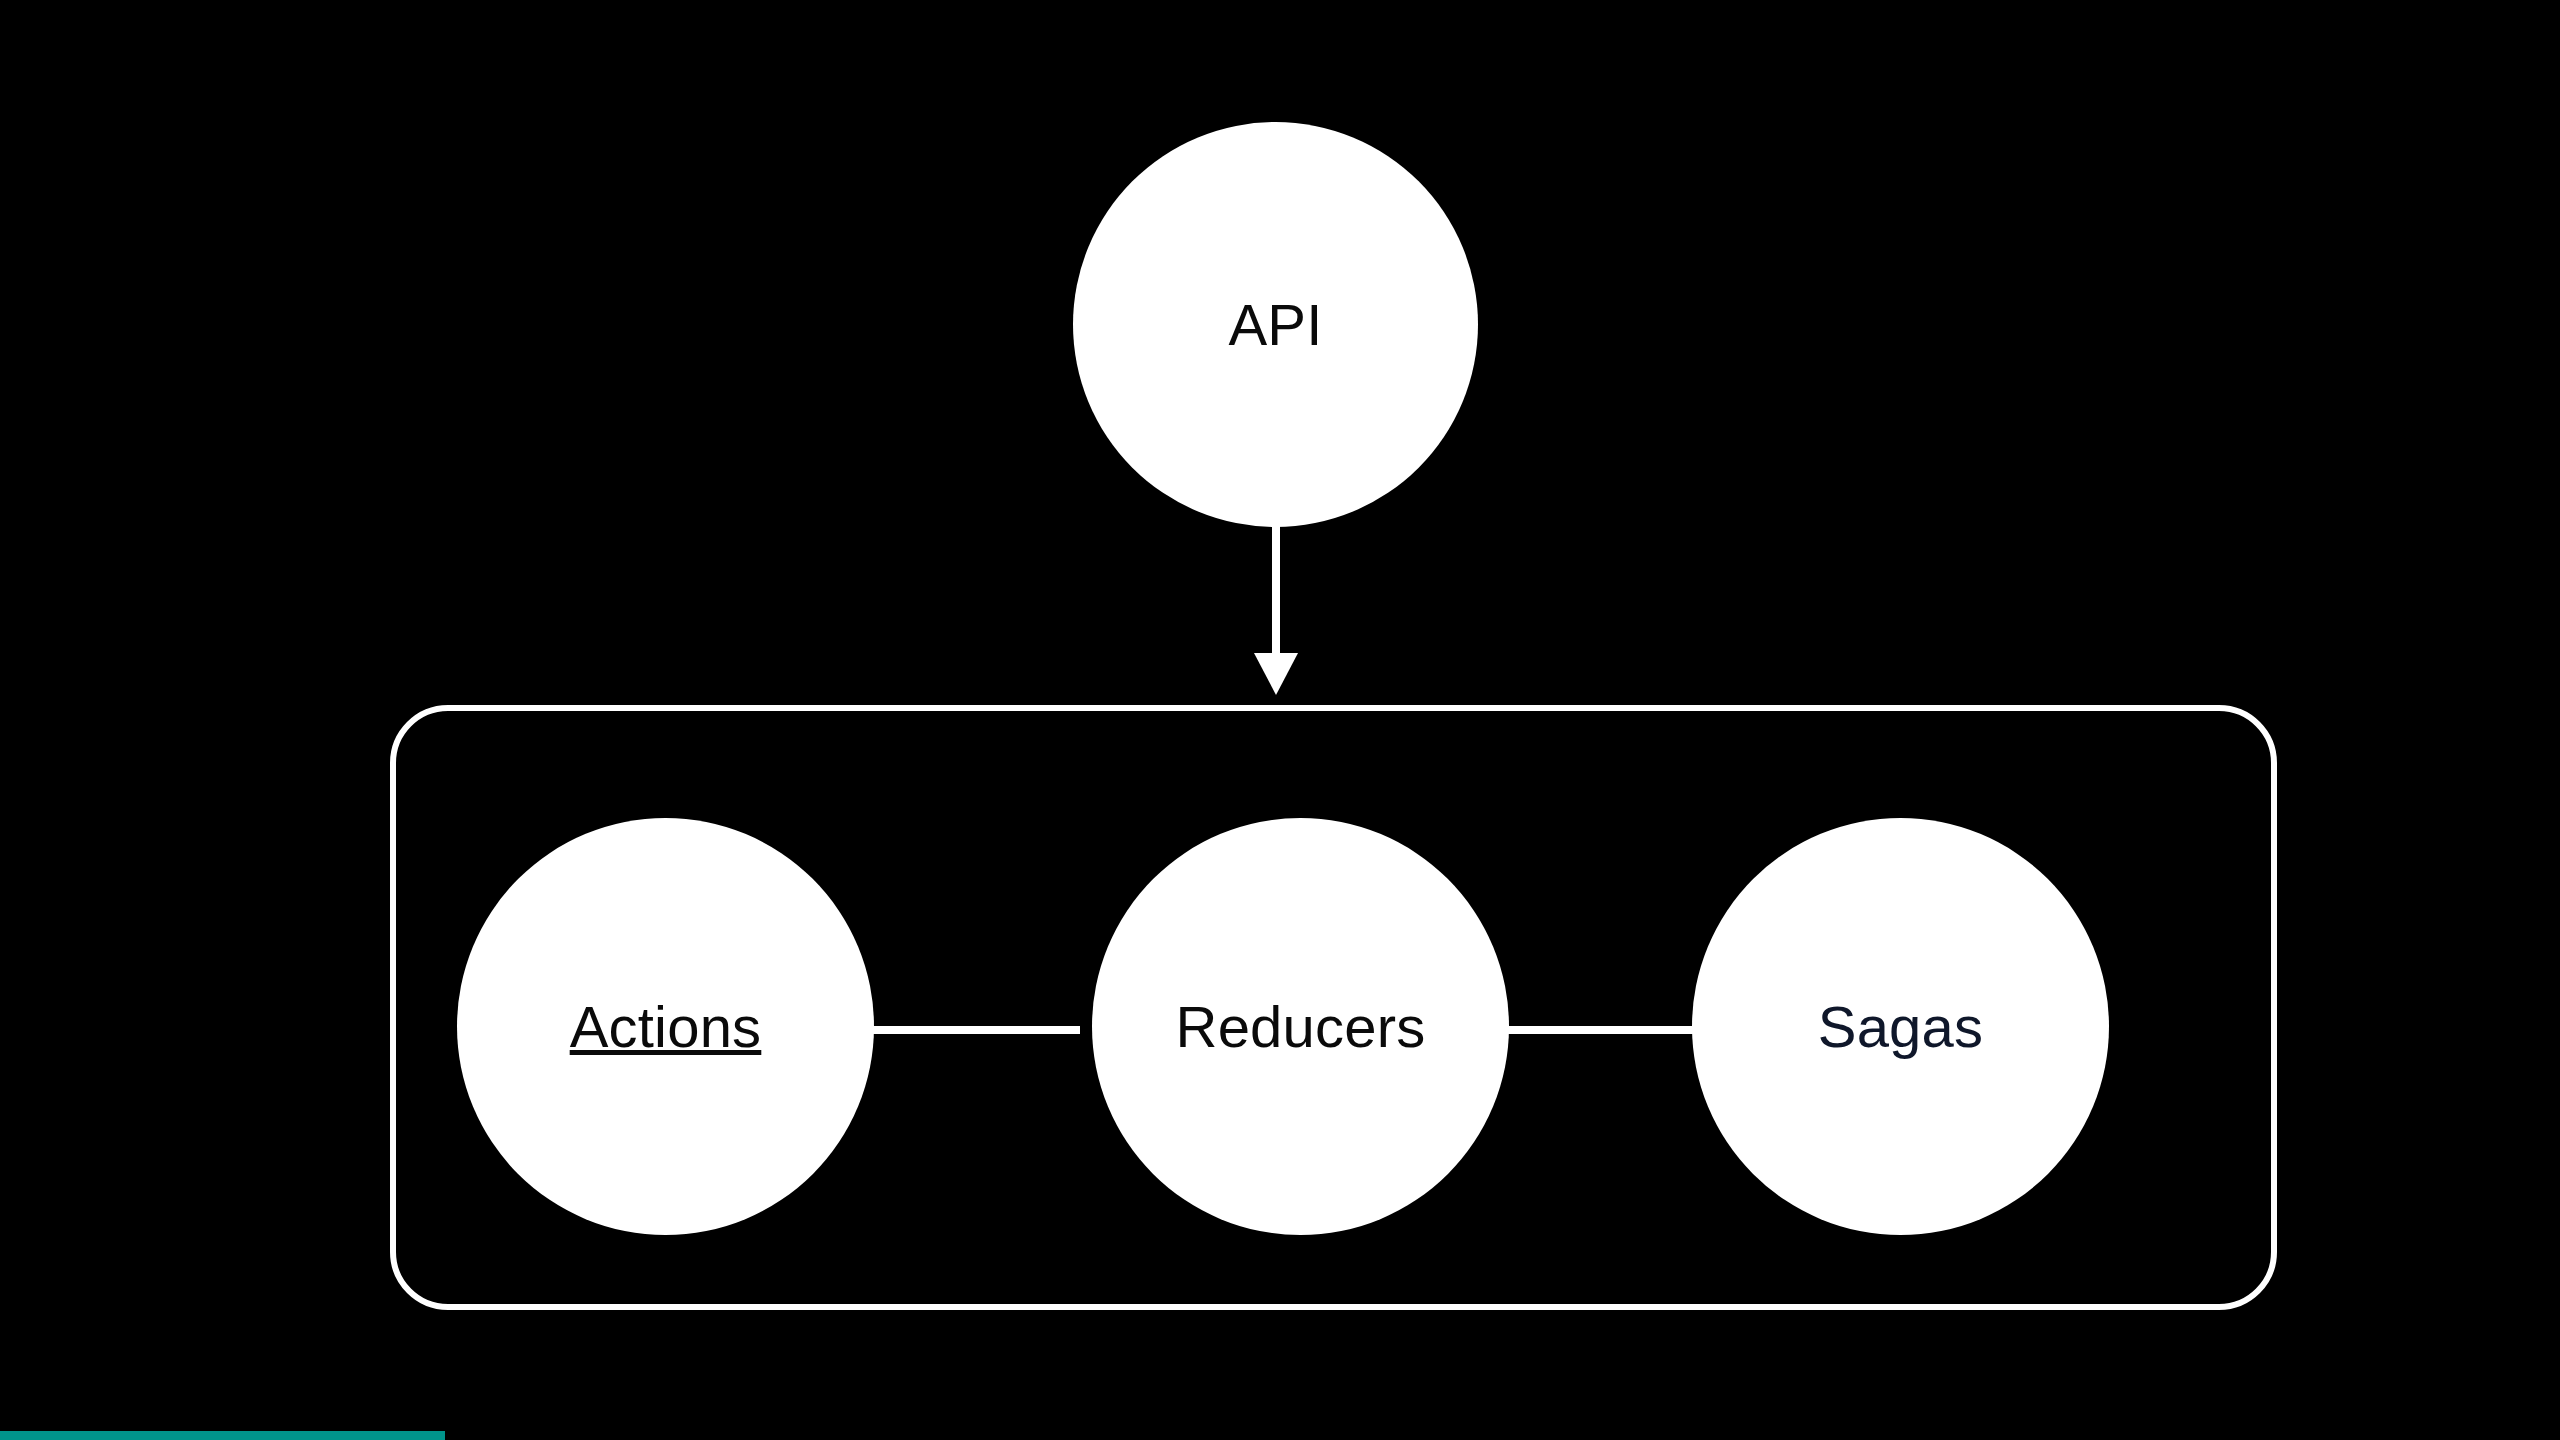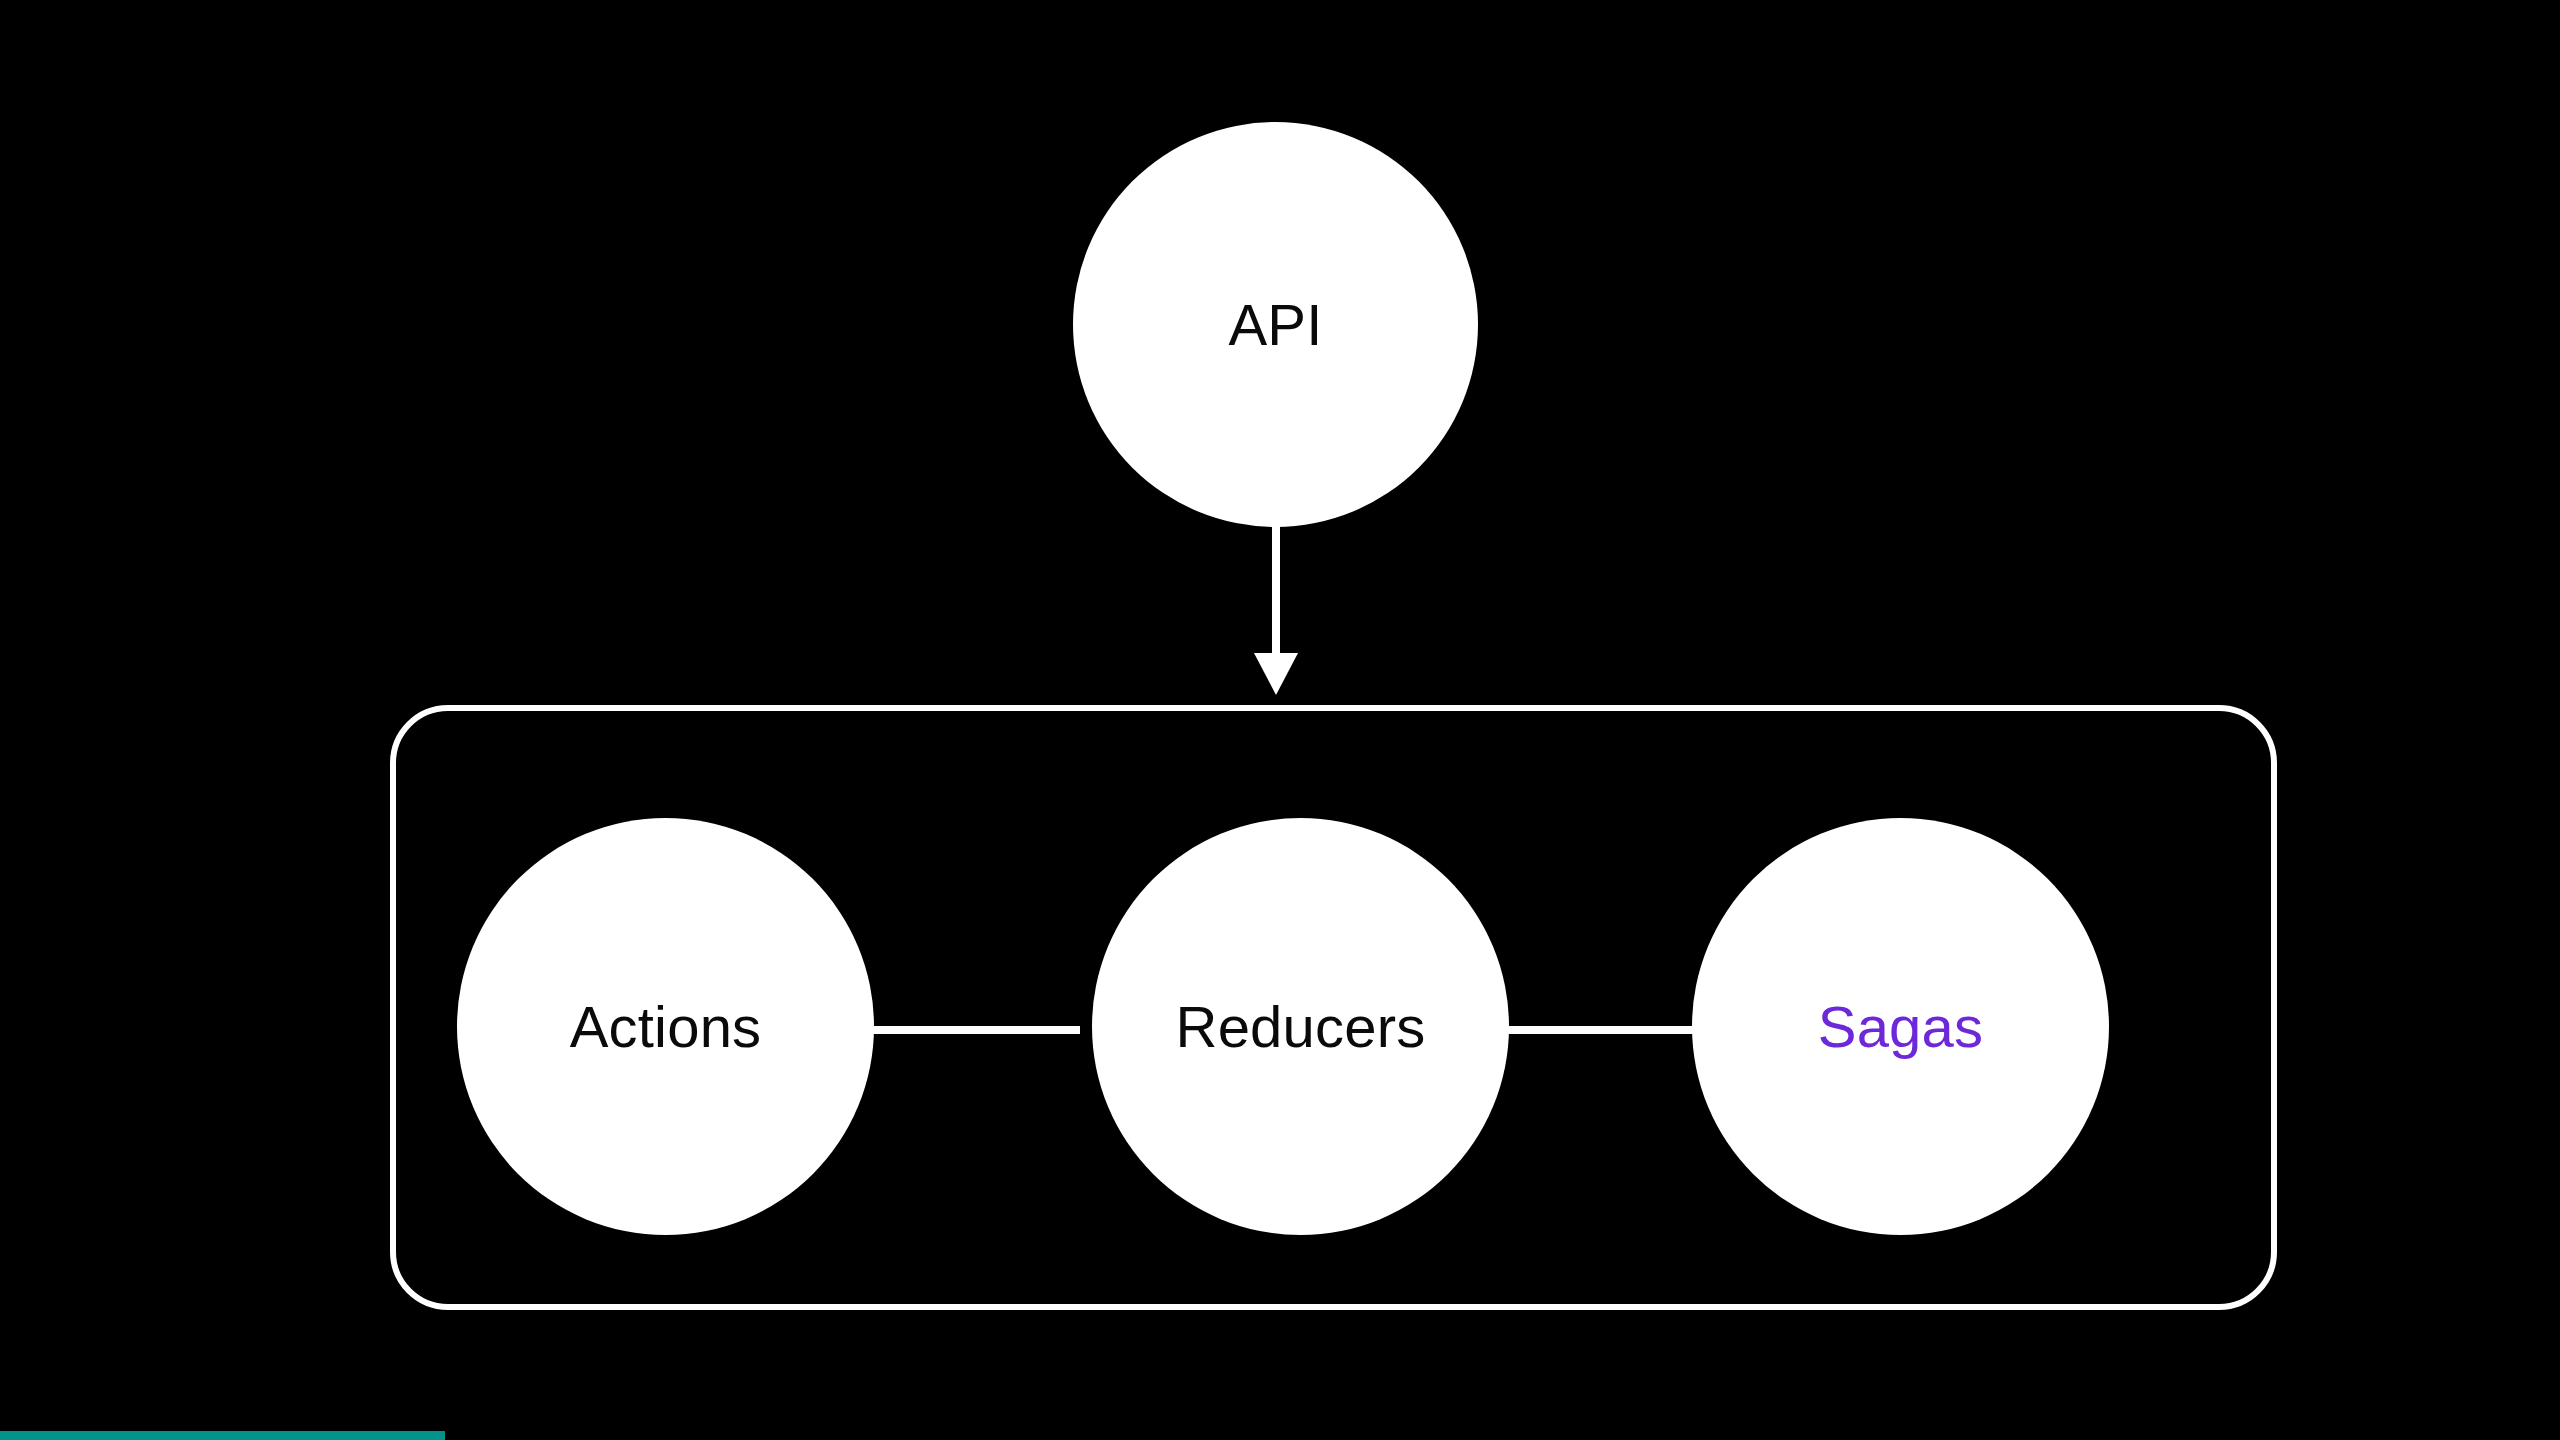--- a/index.html
+++ b/index.html
@@ -141,27 +141,27 @@
   <svg id="edge-api-group" viewBox="0 0 60 190">
     <line x1="30" y1="0" x2="30" y2="163" stroke="#ffffff" stroke-width="8"></line>
     <polygon points="30,190 8,148 52,148" fill="#ffffff"></polygon>
   </svg>
 
   <div id="group-box" style="border-color: rgb(255, 255, 255);"></div>
 
   <div class="edge-h" id="edge-actions-reducers" style="background: rgb(255, 255, 255);"></div>
   <div class="edge-h" id="edge-reducers-sagas" style="background: rgb(255, 255, 255);"></div>
 
-  <div class="node" id="node-actions" style="background: rgb(255, 255, 255); color: rgb(10, 10, 10);">
+  <div class="node" id="node-actions" style="background: rgb(255, 255, 255); color: rgb(10, 10, 10); text-decoration: underline;">
     <span class="node-label">Actions</span>
   </div>
 
   <div class="node" id="node-reducers" style="background: rgb(255, 255, 255); color: rgb(10, 10, 10);">
     <span class="node-label">Reducers</span>
   </div>
 
-  <div class="node" id="node-sagas" style="background: rgb(255, 255, 255); color: #6d28d9;">
+  <div class="node" id="node-sagas" style="background: rgb(255, 255, 255); color: #0f172a;">
     <span class="node-label">Sagas</span>
   </div>
 
   <div id="accent-bar" style="background: rgb(0, 148, 139);"></div>
 
 </div>
 
 </body></html>

